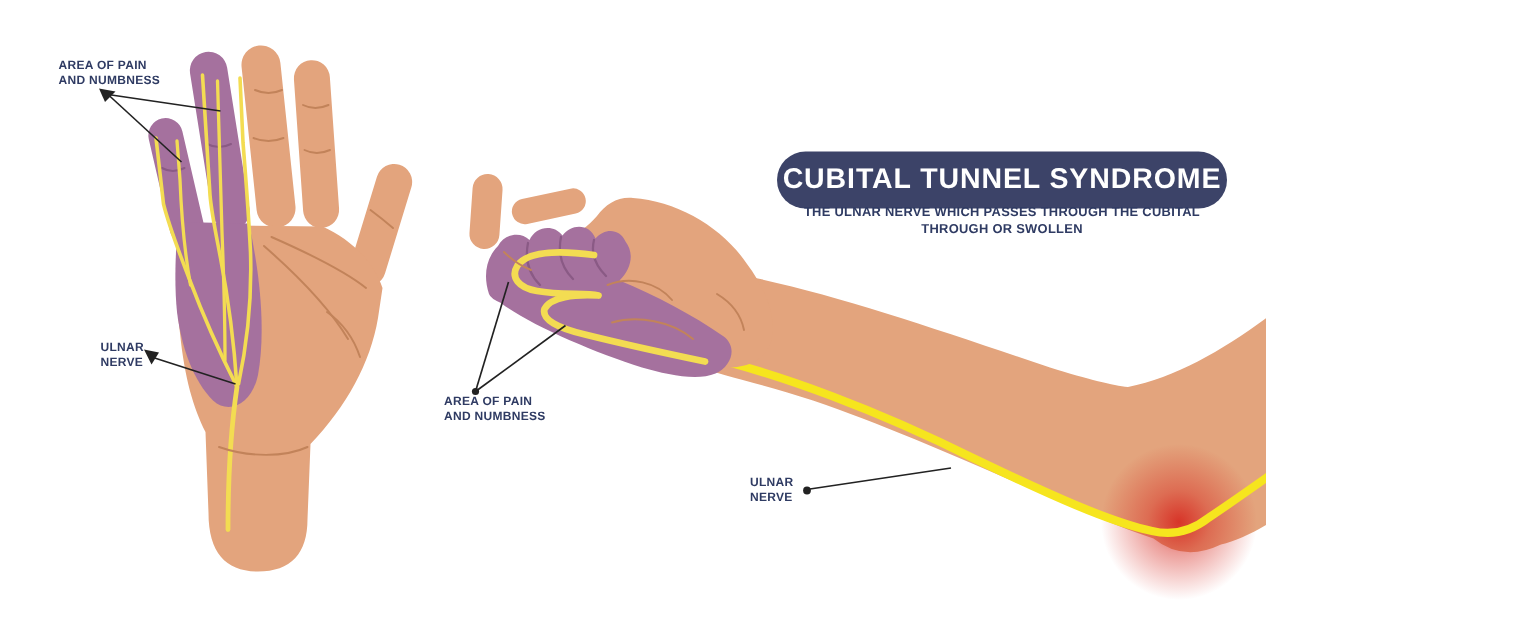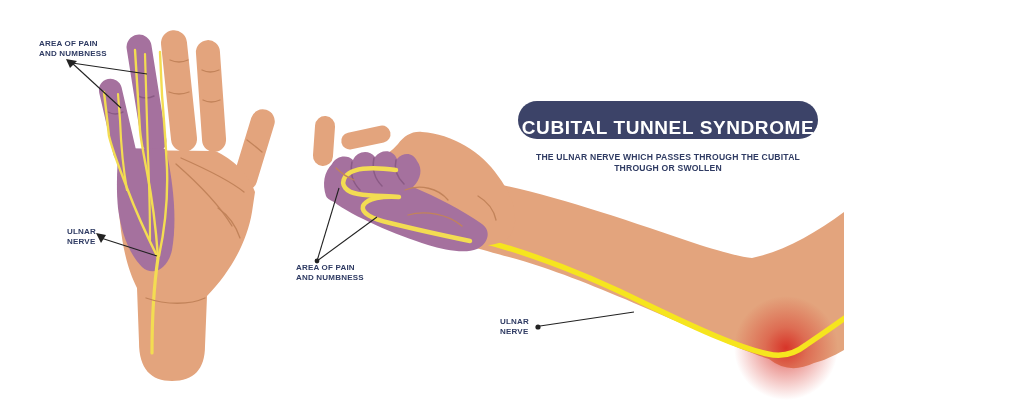--- a/index.html
+++ b/index.html
@@ -2,23 +2,23 @@
 <html><head>
 <meta charset="utf-8">
 <style>
   html,body{margin:0;padding:0;}
   body{font-family:"Liberation Sans","DejaVu Sans",sans-serif;background:#ffffff;}
   .canvas{position:relative;width:844px;height:412px;background:#ffffff;overflow:hidden;}
   .art{position:absolute;left:0;top:0;}
   .ann{position:absolute;color:#2f3b63;font-weight:bold;font-size:8px;line-height:9.5px;letter-spacing:.2px;white-space:nowrap;}
   .ann span{display:block;}
   .banner{position:absolute;left:518px;top:101px;width:300px;height:38px;border-radius:19px;
-          background:#3c4368;display:flex;align-items:flex-end;justify-content:center;}
+          background:#3c4368;display:flex;align-items:center;justify-content:center;}
   .banner-title{color:#ffffff;font-weight:bold;font-size:19px;letter-spacing:.6px;white-space:nowrap;}
-  .subtitle{position:absolute;left:513px;top:152px;width:310px;text-align:center;color:#2f3b63;
+  .subtitle{position:absolute;left:513px;top:136px;width:310px;text-align:center;color:#2f3b63;
             font-weight:bold;font-size:8.6px;line-height:10.6px;letter-spacing:.2px;}
   .subtitle span{display:block;}
 </style>
 </head>
 <body>
 
 <div class="canvas">
 
   <svg class="art" width="1024" height="412" viewBox="0 0 1024 412">
     <defs>

